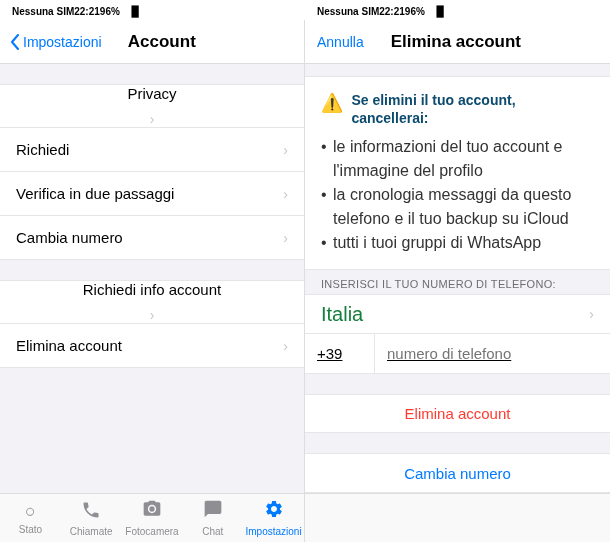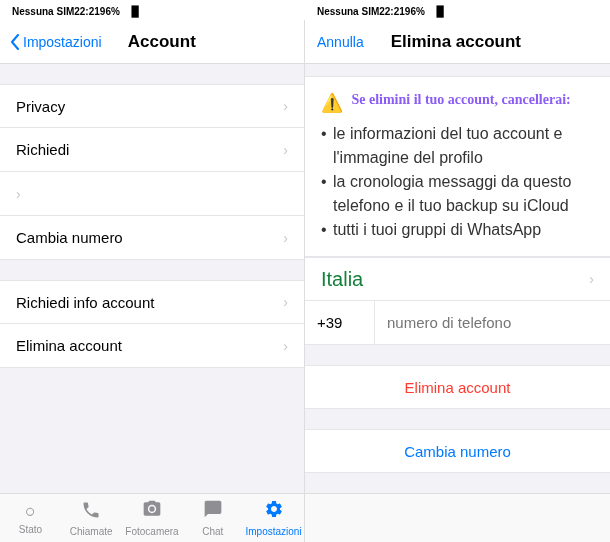--- a/index.html
+++ b/index.html
@@ -120,20 +120,21 @@
       display: flex;
       align-items: center;
       justify-content: space-between;
       padding: 0 16px;
       height: 44px;
       border-bottom: 1px solid #e5e5ea;
       cursor: pointer;
     }
     .settings-item:first-child {
       border-top: 1px solid #e5e5ea;
+      flex-direction: column;
     }
     .settings-item-label {
       font-size: 15px;
       color: #000;
     }
     .chevron {
       color: #c7c7cc;
       font-size: 14px;
     }
 
@@ -160,23 +161,22 @@
       margin-bottom: 8px;
     }
     .warning-icon {
       font-size: 18px;
       margin-top: 1px;
       flex-shrink: 0;
     }
     .warning-title {
       font-size: 14px;
       font-weight: 600;
-      color: #8b5cf6;
+      color: #0c4a6e;
       line-height: 1.3;
-      font-family: Liberation Serif, serif;
     }
     .warning-list {
       list-style: none;
       padding-left: 0;
     }
     .warning-list li {
       font-size: 16px;
       color: #333;
       line-height: 1.5;
       padding-left: 12px;
@@ -212,20 +212,21 @@
       color: #15803d;
     }
 
     .phone-input-row {
       background: #fff;
       display: flex;
       align-items: center;
       height: 44px;
       border-bottom: 1px solid #e5e5ea;
       padding: 0;
+      text-decoration: underline;
     }
     .country-code {
       font-size: 15px;
       color: #000;
       padding: 0 12px;
       border-right: 1px solid #e5e5ea;
       height: 100%;
       display: flex;
       align-items: center;
       min-width: 70px;
@@ -338,20 +339,21 @@
 
       <div class="settings-item">
         <span class="settings-item-label">Privacy</span>
         <span class="chevron">›</span>
       </div>
       <div class="settings-item">
         <span class="settings-item-label">Richiedi</span>
         <span class="chevron">›</span>
       </div>
       <div class="settings-item">
+        <span class="settings-item-label">Verifica in due passaggi</span>
         <span class="chevron">›</span>
       </div>
       <div class="settings-item">
         <span class="settings-item-label">Cambia numero</span>
         <span class="chevron">›</span>
       </div>
     </div>
     <div class="settings-group">
       <div class="settings-item">
         <span class="settings-item-label">Richiedi info account</span>
@@ -371,20 +373,21 @@
         <span class="warning-icon">⚠️</span>
         <span class="warning-title">Se elimini il tuo account, cancellerai:</span>
       </div>
       <ul class="warning-list">
         <li>le informazioni del tuo account e l'immagine del profilo</li>
         <li>la cronologia messaggi da questo telefono e il tuo backup su iCloud</li>
         <li>tutti i tuoi gruppi di WhatsApp</li>
       </ul>
     </div>
 
+    <div class="section-label">INSERISCI IL TUO NUMERO DI TELEFONO:</div>
 
     <div class="country-selector">
       <span class="country-name">Italia</span>
       <span class="chevron" style="color:#c7c7cc;">›</span>
     </div>
 
     <div class="phone-input-row">
       <span class="country-code">+39</span>
       <input type="tel" style="border: none; outline: none; font-size: 15px; color: rgb(199, 199, 204); padding: 0px 12px; flex: 1 1 0%; height: 100%;" placeholder="numero di telefono">
     </div>

